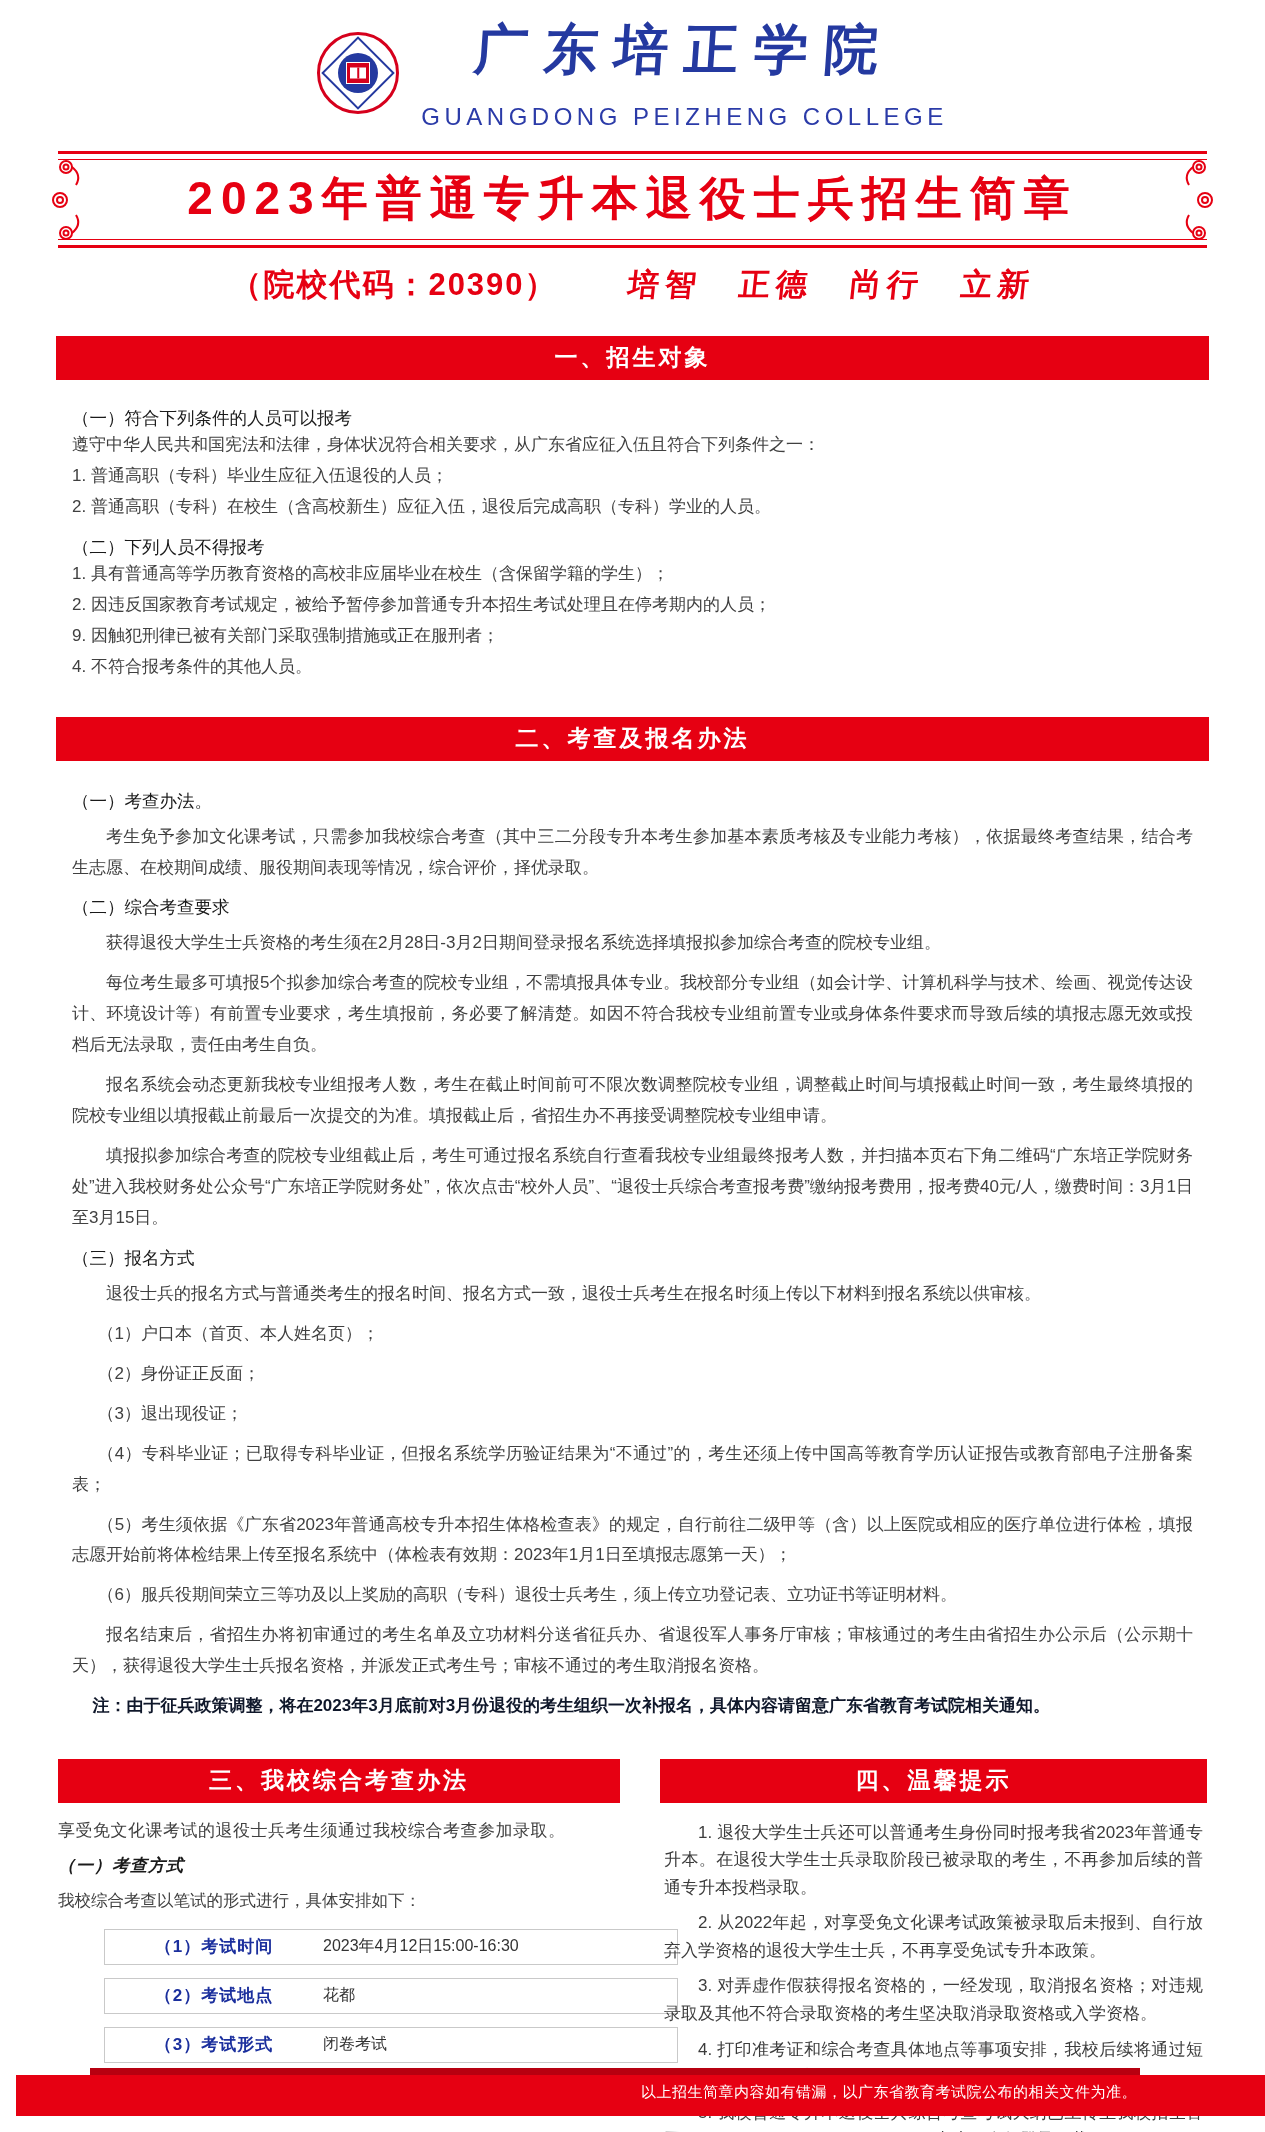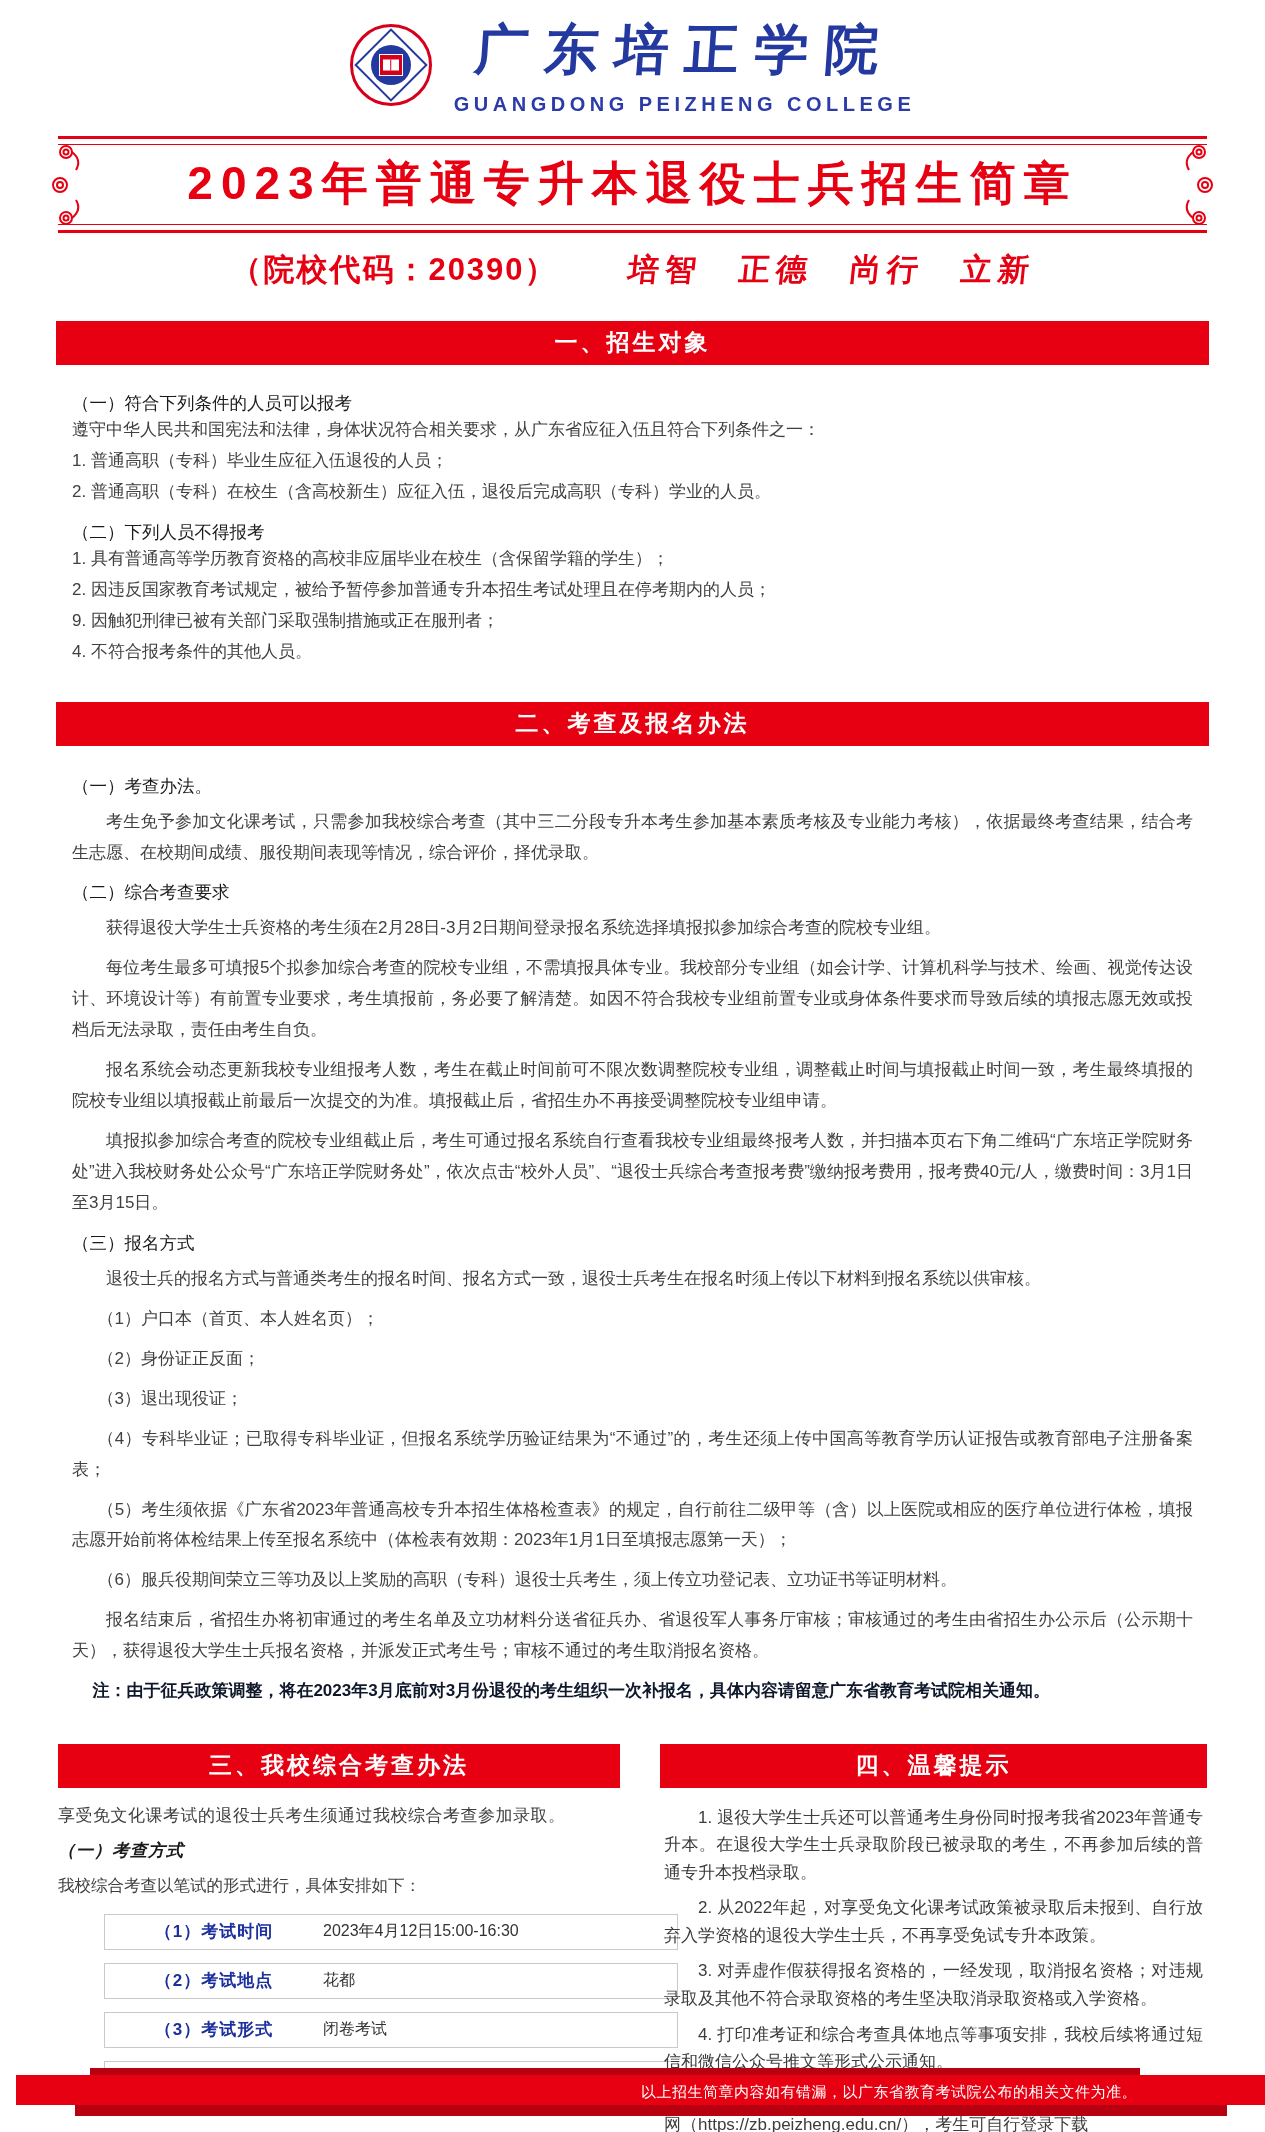--- a/index.html
+++ b/index.html
@@ -10,21 +10,21 @@
   
   .header { display:flex; justify-content:center; align-items:center; gap:22px; padding-top:14px; }
   .logo { position:relative; width:82px; height:82px; border:3px solid #d6001c; border-radius:50%; background:#fff; flex:0 0 auto; }
   .logo .diamond { position:absolute; left:50%; top:50%; width:52px; height:52px; transform:translate(-50%,-50%) rotate(45deg); border:2px solid #2439a0; background:#fff; }
   .logo .inner-circle { position:absolute; left:50%; top:50%; transform:translate(-50%,-50%); width:40px; height:40px; border-radius:50%; background:#2439a0; }
   .logo .red-square { position:absolute; left:50%; top:50%; transform:translate(-50%,-50%); width:24px; height:22px; background:#d6001c; border:1px solid #fff; }
   .logo .book { position:absolute; left:50%; top:50%; transform:translate(-50%,-50%); width:16px; height:11px; background:#fff; }
   .logo .book:before { content:""; position:absolute; left:50%; top:0; width:1.5px; height:11px; background:#d6001c; transform:translateX(-50%); }
   .name-block { text-align:center; }
   .cn-name { font-family:"DejaVu Serif","Liberation Serif",serif; font-size:54px; font-weight:900; color:#2439a0; letter-spacing:16px; transform:skewX(-4deg); white-space:nowrap; }
-  .en-name { margin-top:6px; font-size:20px; font-weight:bold; color:#2b3ba8; letter-spacing:4.5px; white-space:nowrap; }
+  .en-name { margin-top:16px; font-size:24px; font-weight:normal; color:#2b3ba8; letter-spacing:4.5px; white-space:nowrap; }
 
   
   .scroll-banner { position:relative; margin:20px 58px 0 58px; border-top:3px solid #e60012; border-bottom:3px solid #e60012; }
   .scroll-banner-inner { border-top:1.5px solid #e60012; border-bottom:1.5px solid #e60012; margin:5px 0; padding:8px 0 9px 0; text-align:center; }
   .main-title { font-size:46px; font-weight:900; color:#e60012; letter-spacing:8px; white-space:nowrap; }
   .ornament { position:absolute; top:50%; transform:translateY(-50%); }
   .ornament.right { right:-6px; } .ornament.left { left:-6px; }
 
   .subtitle-row { display:flex; justify-content:center; align-items:center; gap:70px; margin-top:16px; }
   .college-code { font-size:31px; font-weight:900; color:#e60012; letter-spacing:2px; }
@@ -58,21 +58,21 @@
   .pill-label { flex:0 0 218px; text-align:center; font-size:17px; font-weight:bold; color:#1b2f9d; letter-spacing:1px; }
   .pill-value { flex:1; font-size:16px; color:#333; }
 
   .tips-list { padding:16px 4px 0 4px; }
   .tips-list p { font-size:17px; line-height:1.62; text-align:justify; text-indent:2em; color:#3c3c3c; margin-bottom:8px; }
 
   
   .footer { position:absolute; left:0; right:0; bottom:16px; height:48px; }
   .footer .dark-top { position:absolute; top:0; left:90px; right:125px; height:11px; background:#b70010; }
   .footer .dark-bottom { position:absolute; bottom:0; left:75px; right:38px; height:11px; background:#b70010; }
-  .footer .main-bar { position:absolute; top:7px; left:16px; right:0; height:30px; background:#e60012; z-index:2; }
+  .footer .main-bar { position:absolute; top:7px; left:16px; right:0; height:41px; background:#e60012; z-index:2; }
   .footer .main-bar p { line-height:33px; text-align:right; padding-right:128px; color:#fff; font-size:15px; letter-spacing:0.5px; }
 </style>
 </head>
 <body>
 
 <div class="page">
 
   <div class="header">
     <div class="logo">
       <div class="diamond"></div>

